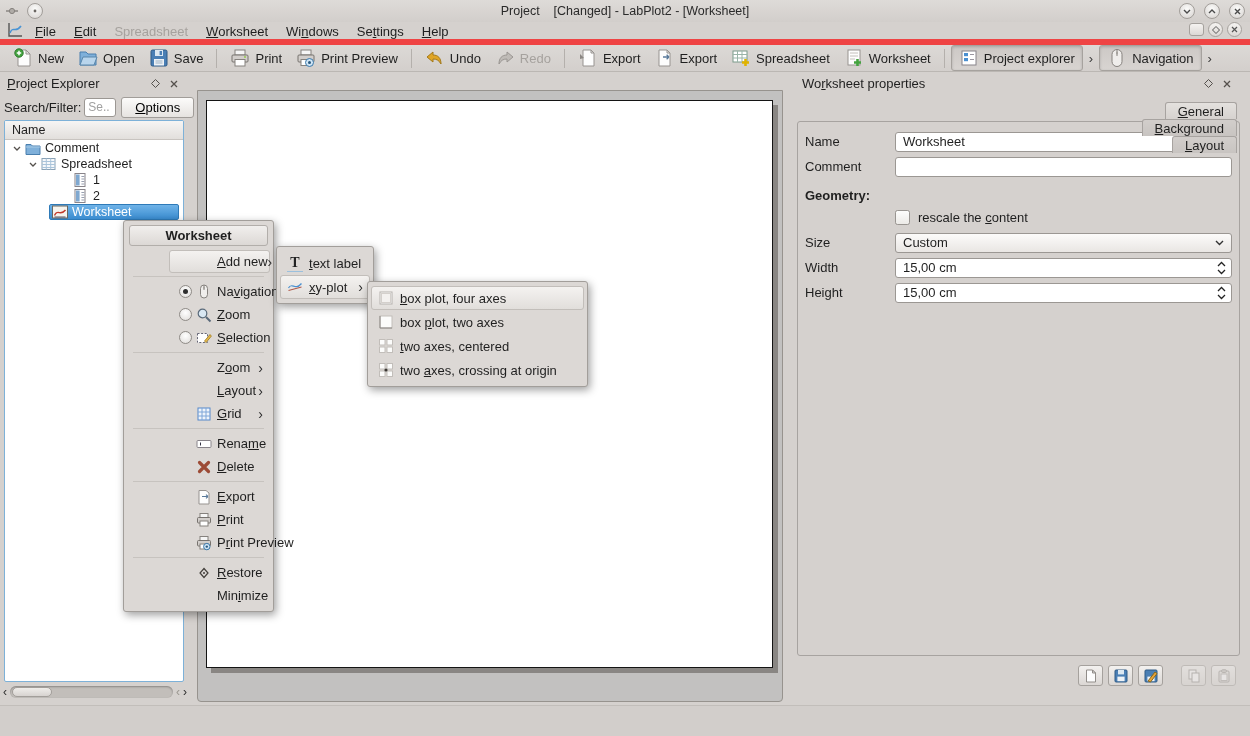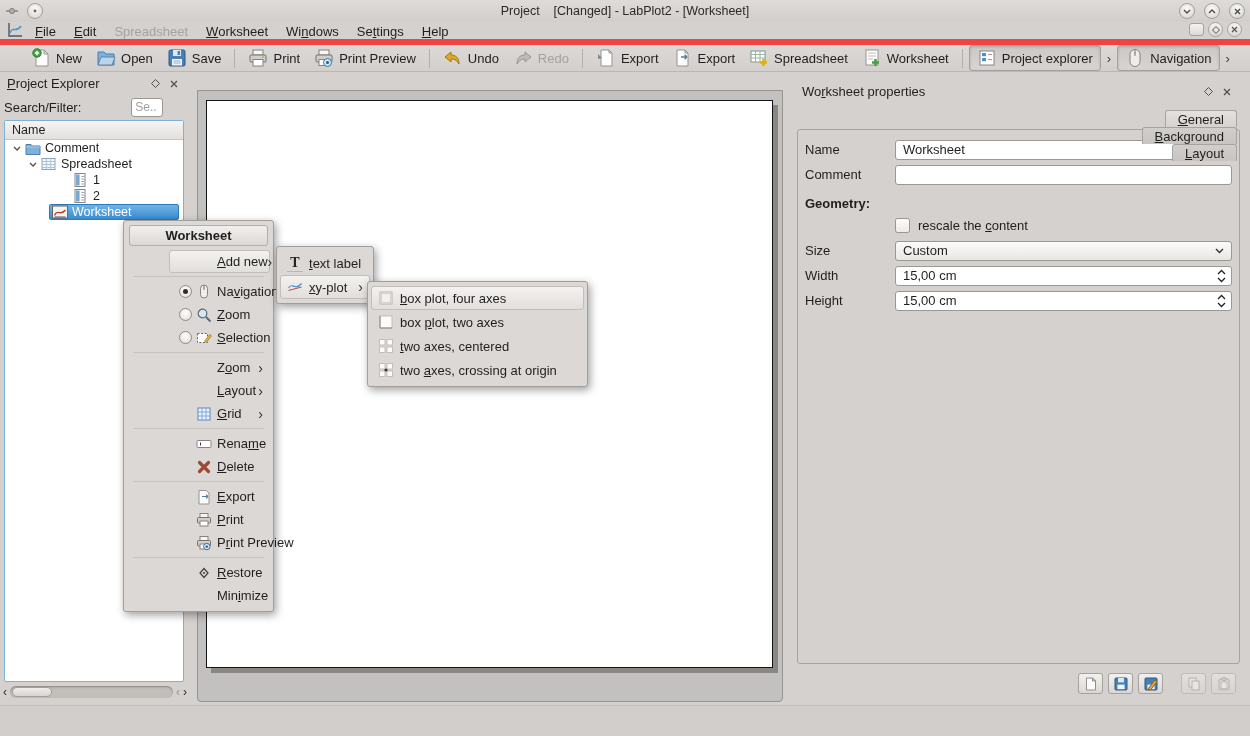--- a/index.html
+++ b/index.html
@@ -28,37 +28,37 @@
   .menu-label { padding:2px 9px; border-radius:3px; }
   .menu-label.disabled { color:#a6a29e; }
   .mdi-controls { margin-left:auto; display:flex; align-items:center; gap:4px; padding-right:4px; }
   .mdi-btn { width:15px; height:13px; border:1px solid #a5a19d; border-radius:3px;
     background:linear-gradient(#f5f3f1,#dcd8d5); display:flex; align-items:center; justify-content:center; color:#555; }
   .mdi-btn.round { width:15px; height:15px; border-radius:50%; }
 
   
   .toolbar { position:absolute; left:0; top:45px; right:0; height:27px;
     background:linear-gradient(#dcd9d6,#d3cfcc); border-bottom:1px solid #bbb7b3;
-    display:flex; align-items:center; padding:0 24px; }
+    display:flex; align-items:center; padding:0 6px; }
   .tbtn { display:flex; align-items:center; gap:5px; padding:2px 7px; border-radius:3px; white-space:nowrap; }
   .tbtn svg { width:20px; height:20px; }
   .tbtn.disabled { color:#a6a29e; }
   .tbtn.toggled { border:1px solid #a6a29e; background:linear-gradient(#ccc8c5,#d8d4d1);
     box-shadow:inset 0 1px 3px rgba(0,0,0,.18); }
   .tsep { width:1px; height:19px; background:#b4b0ac; margin:0 6px; flex-shrink:0; }
   .overflow { color:#3a3a3a; font-size:13px; padding:0 6px; }
 
   
   .left-dock { position:absolute; left:0; top:72px; width:190px; height:630px; }
-  .right-dock { position:absolute; left:795px; top:72px; width:448px; height:630px;margin-top:8px; }
+  .right-dock { position:absolute; left:795px; top:72px; width:448px; height:630px; }
   .dock-header { height:23px; display:flex; align-items:center; padding:0 7px; }
   .dock-header .spacer { flex:1; }
   .dock-hicon { color:#4f4b47; padding:0 5px; display:flex; align-items:center; }
 
-  .search-row { display:flex; align-items:center; height:24px; padding:0 4px;gap:47px; }
+  .search-row { display:flex; align-items:center; height:24px; padding:0 4px; }
   .search-input { width:32px; height:19px; margin-left:3px; border:1px solid #9b9793; border-radius:3px;
     background:#fff; font-family:"Liberation Sans",sans-serif; font-size:12px; color:#444; padding:0 3px; }
   .search-input::placeholder { color:#a0a0a0; }
   .options-btn { margin-left:5px; height:21px; padding:0 13px; border:1px solid #a19d99; border-radius:3px;
     background:linear-gradient(#fcfbfa,#e6e3e0); font-family:"Liberation Sans",sans-serif; font-size:13px; }
 
   .tree-box { position:absolute; left:4px; right:6px; top:48px; bottom:20px;
     background:#fff; border:1px solid #7db1d8; border-radius:2px; overflow:hidden; }
   .tree-header { height:19px; background:linear-gradient(#f6f5f4,#e2dfdc);
     border-bottom:1px solid #c8c4c0; display:flex; align-items:center; padding:0 7px; font-size:12.5px; }

